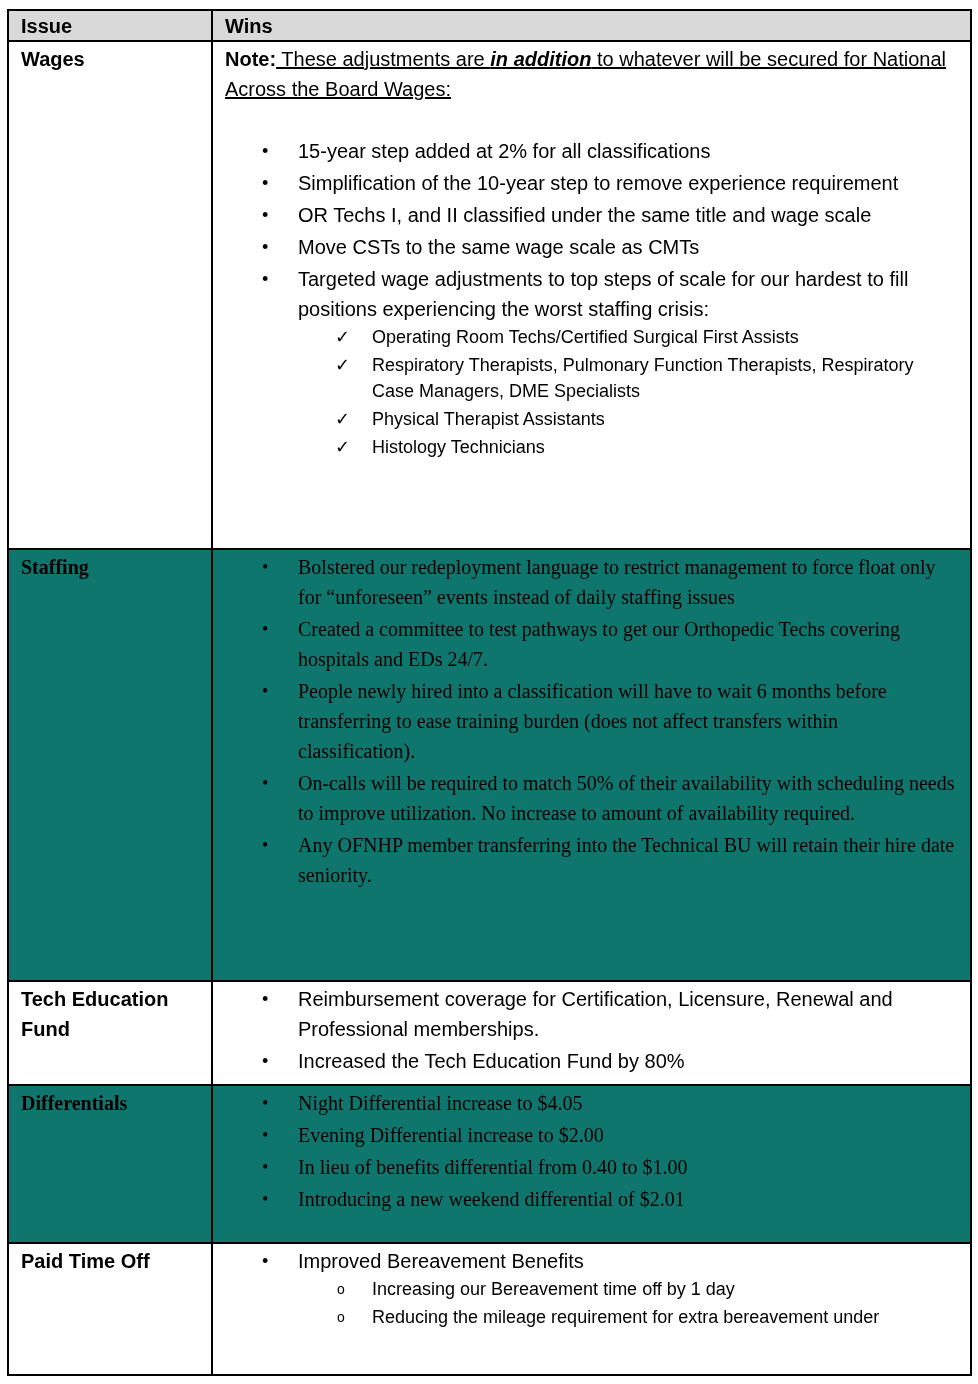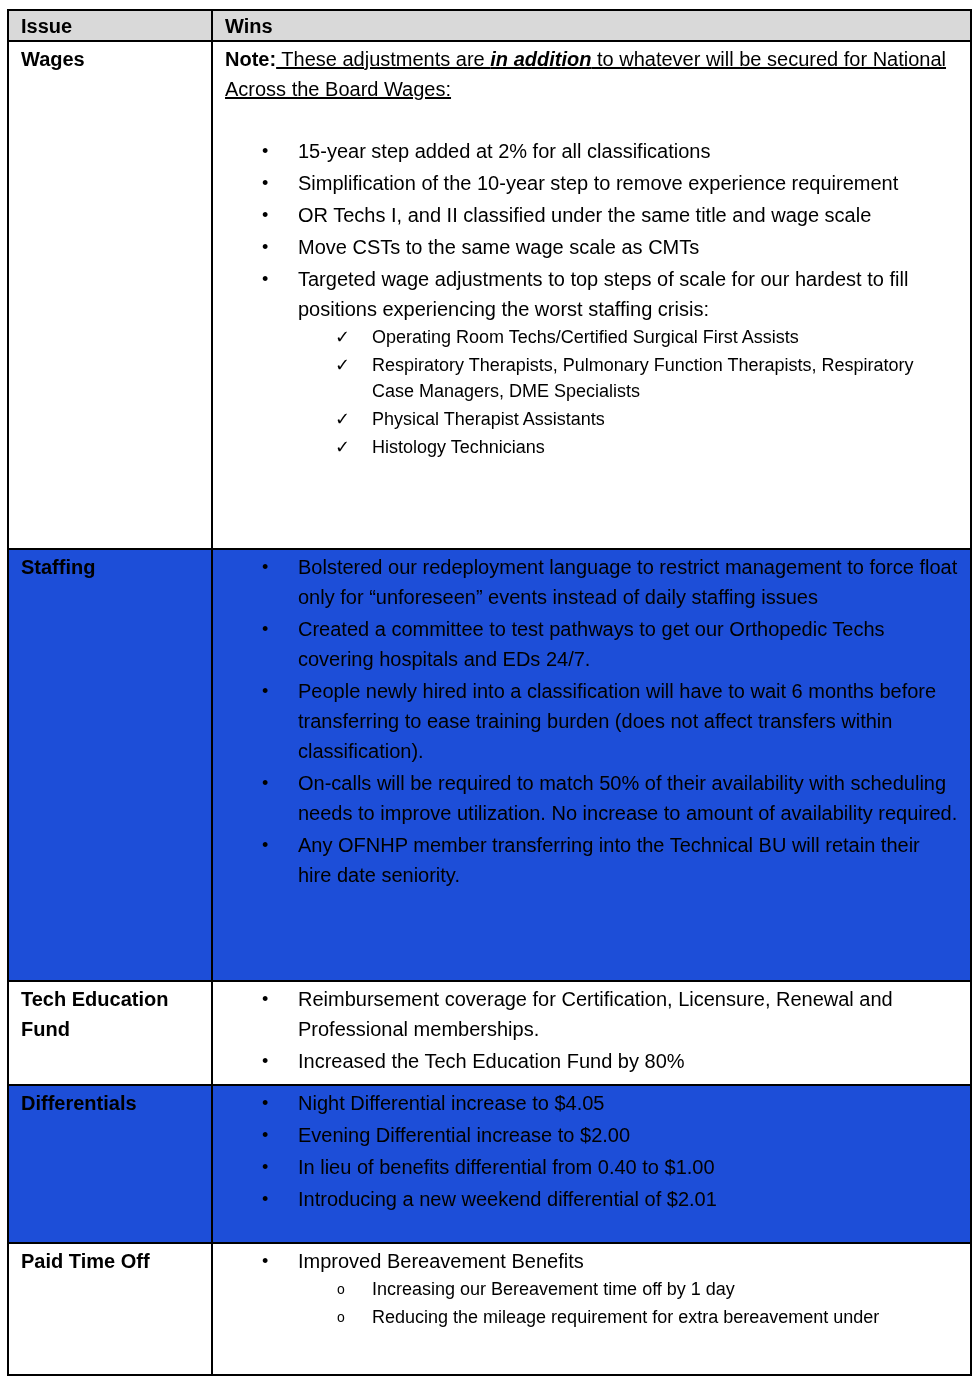--- a/index.html
+++ b/index.html
@@ -2,21 +2,21 @@
 <html><head>
 <meta charset="utf-8">
 <style>
   html, body { margin:0; padding:0; background:#ffffff; }
   body { width:978px; height:1384px; overflow:hidden; font-family:"Liberation Sans", sans-serif; color:#000; }
   table.grid { position:absolute; left:7px; top:9px; width:963px; border-collapse:collapse; table-layout:fixed; }
   table.grid td, table.grid th { border:2px solid #000; vertical-align:top; padding:0; }
   col.c1 { width:204px; }
   col.c2 { width:759px; }
   th { background:#d9d9d9; text-align:left; font-weight:bold; font-size:20px; height:28px; padding:1px 0 0 12px !important; line-height:28px; }
-  tr.shaded td { background:#1d4ed8; }
+  tr.shaded td { background:#0f766e;font-family:Liberation Serif, serif; }
   td.issue { font-weight:bold; font-size:20px; line-height:30px; padding:2px 10px 0 12px !important; }
   td.wins { font-size:20px; line-height:30px; padding:2px 12px 0 12px !important; }
   .note { margin:0; }
   .note u { text-decoration:underline; }
   ul.b1 { list-style:none; margin:0; padding:0; }
   ul.b1 > li { position:relative; padding-left:73px; margin:0 0 2px 0; }
   ul.b1 > li > .dot { position:absolute; left:37px; top:0; font-size:18px; }
   ul.b2 { list-style:none; margin:0; padding:0; }
   ul.b2 > li { position:relative; padding-left:74px; font-size:18px; line-height:26px; margin:0 0 2px 0; }
   ul.b2 > li > .mk { position:absolute; left:37px; top:0; font-size:18px; }

